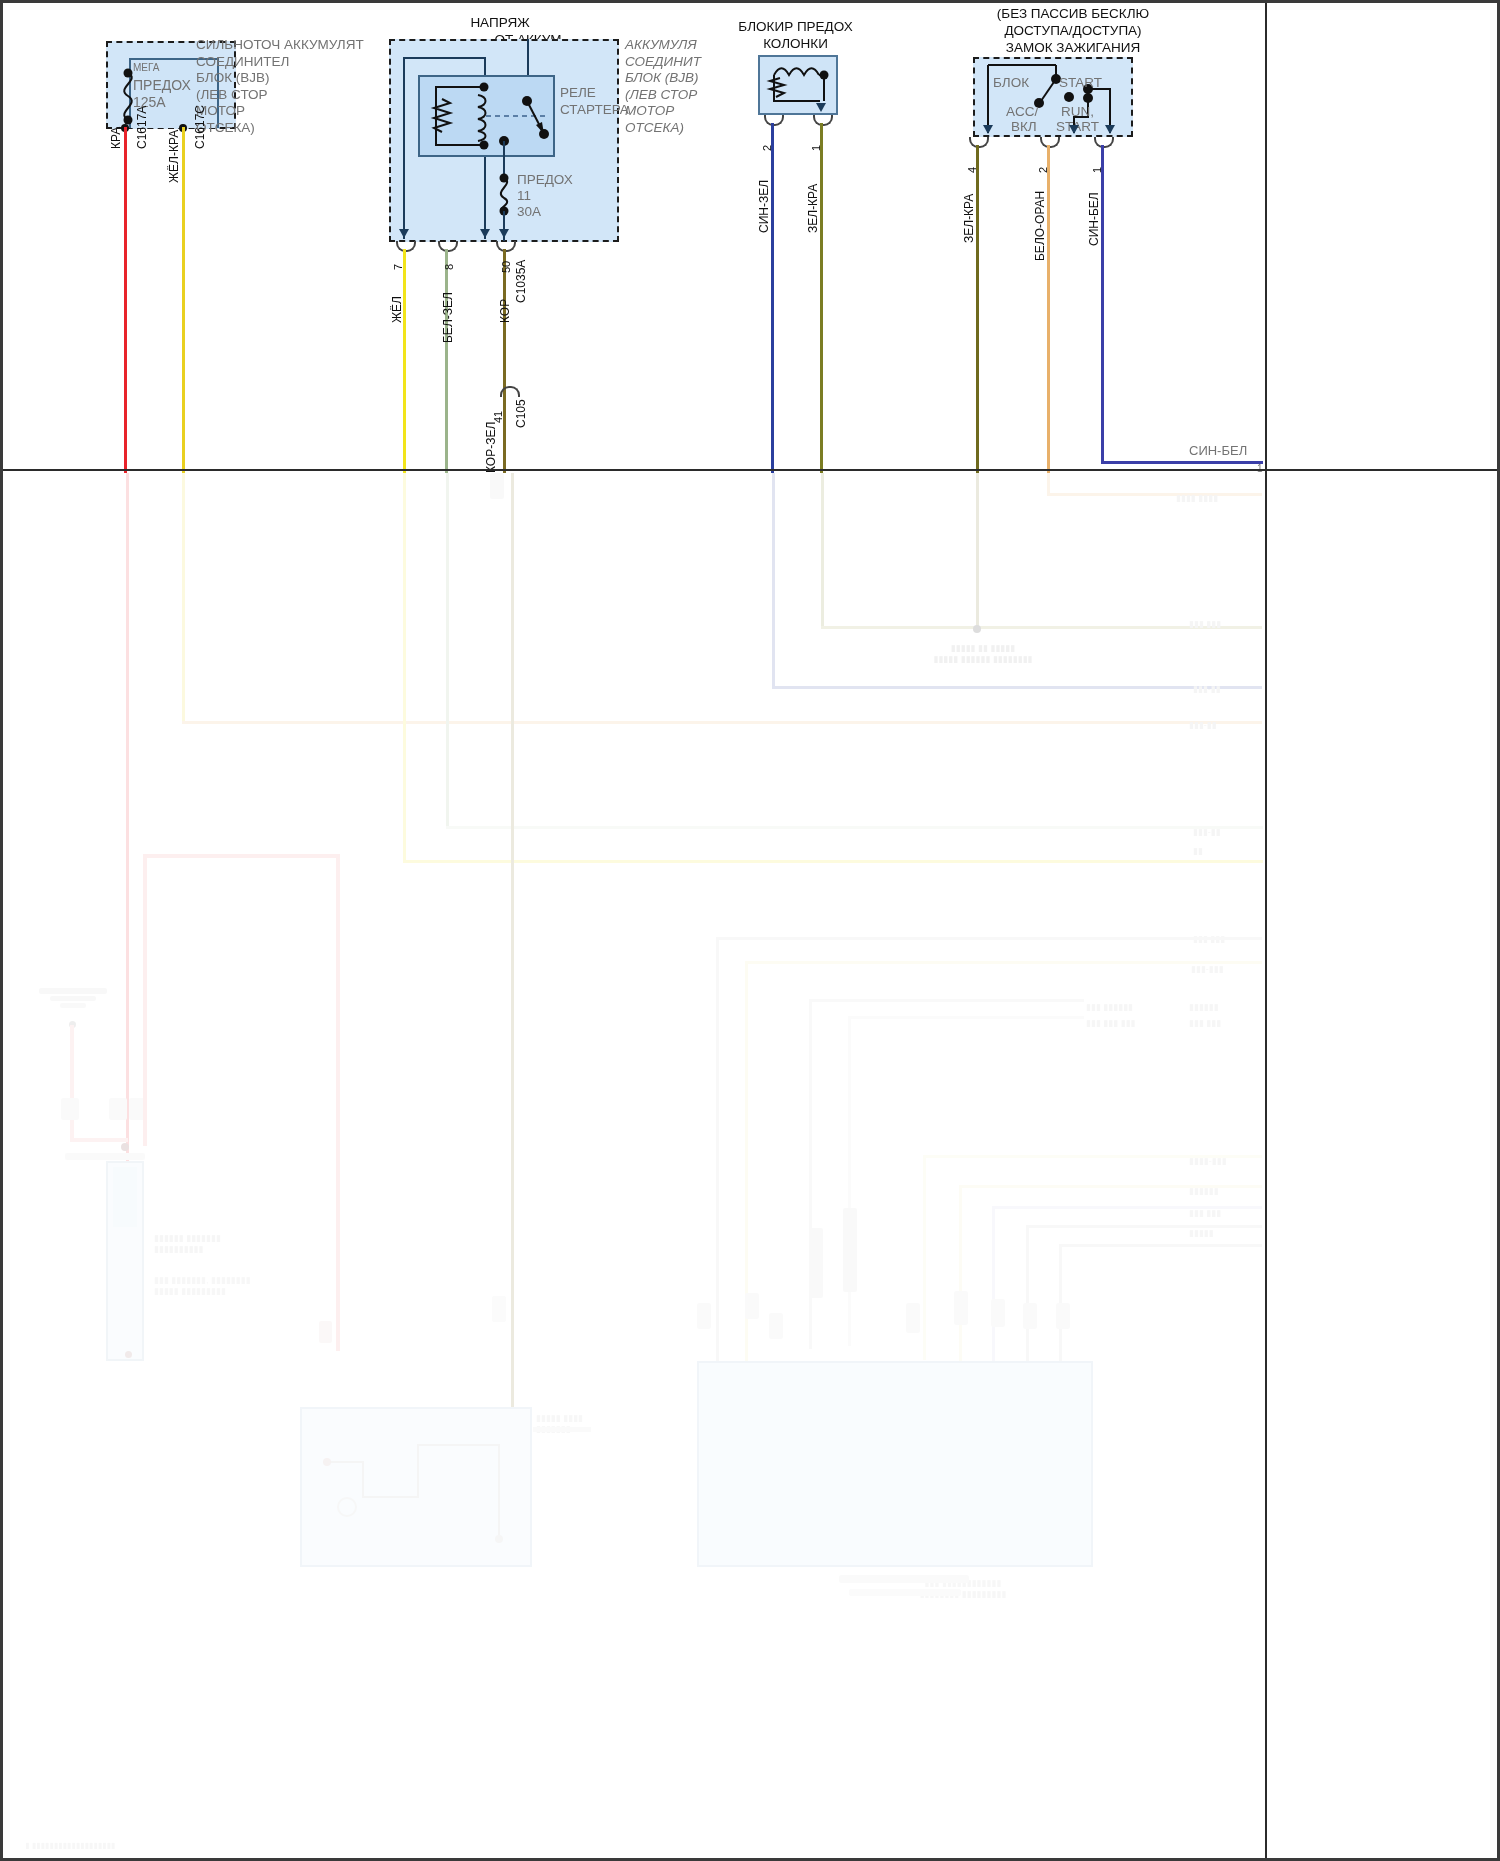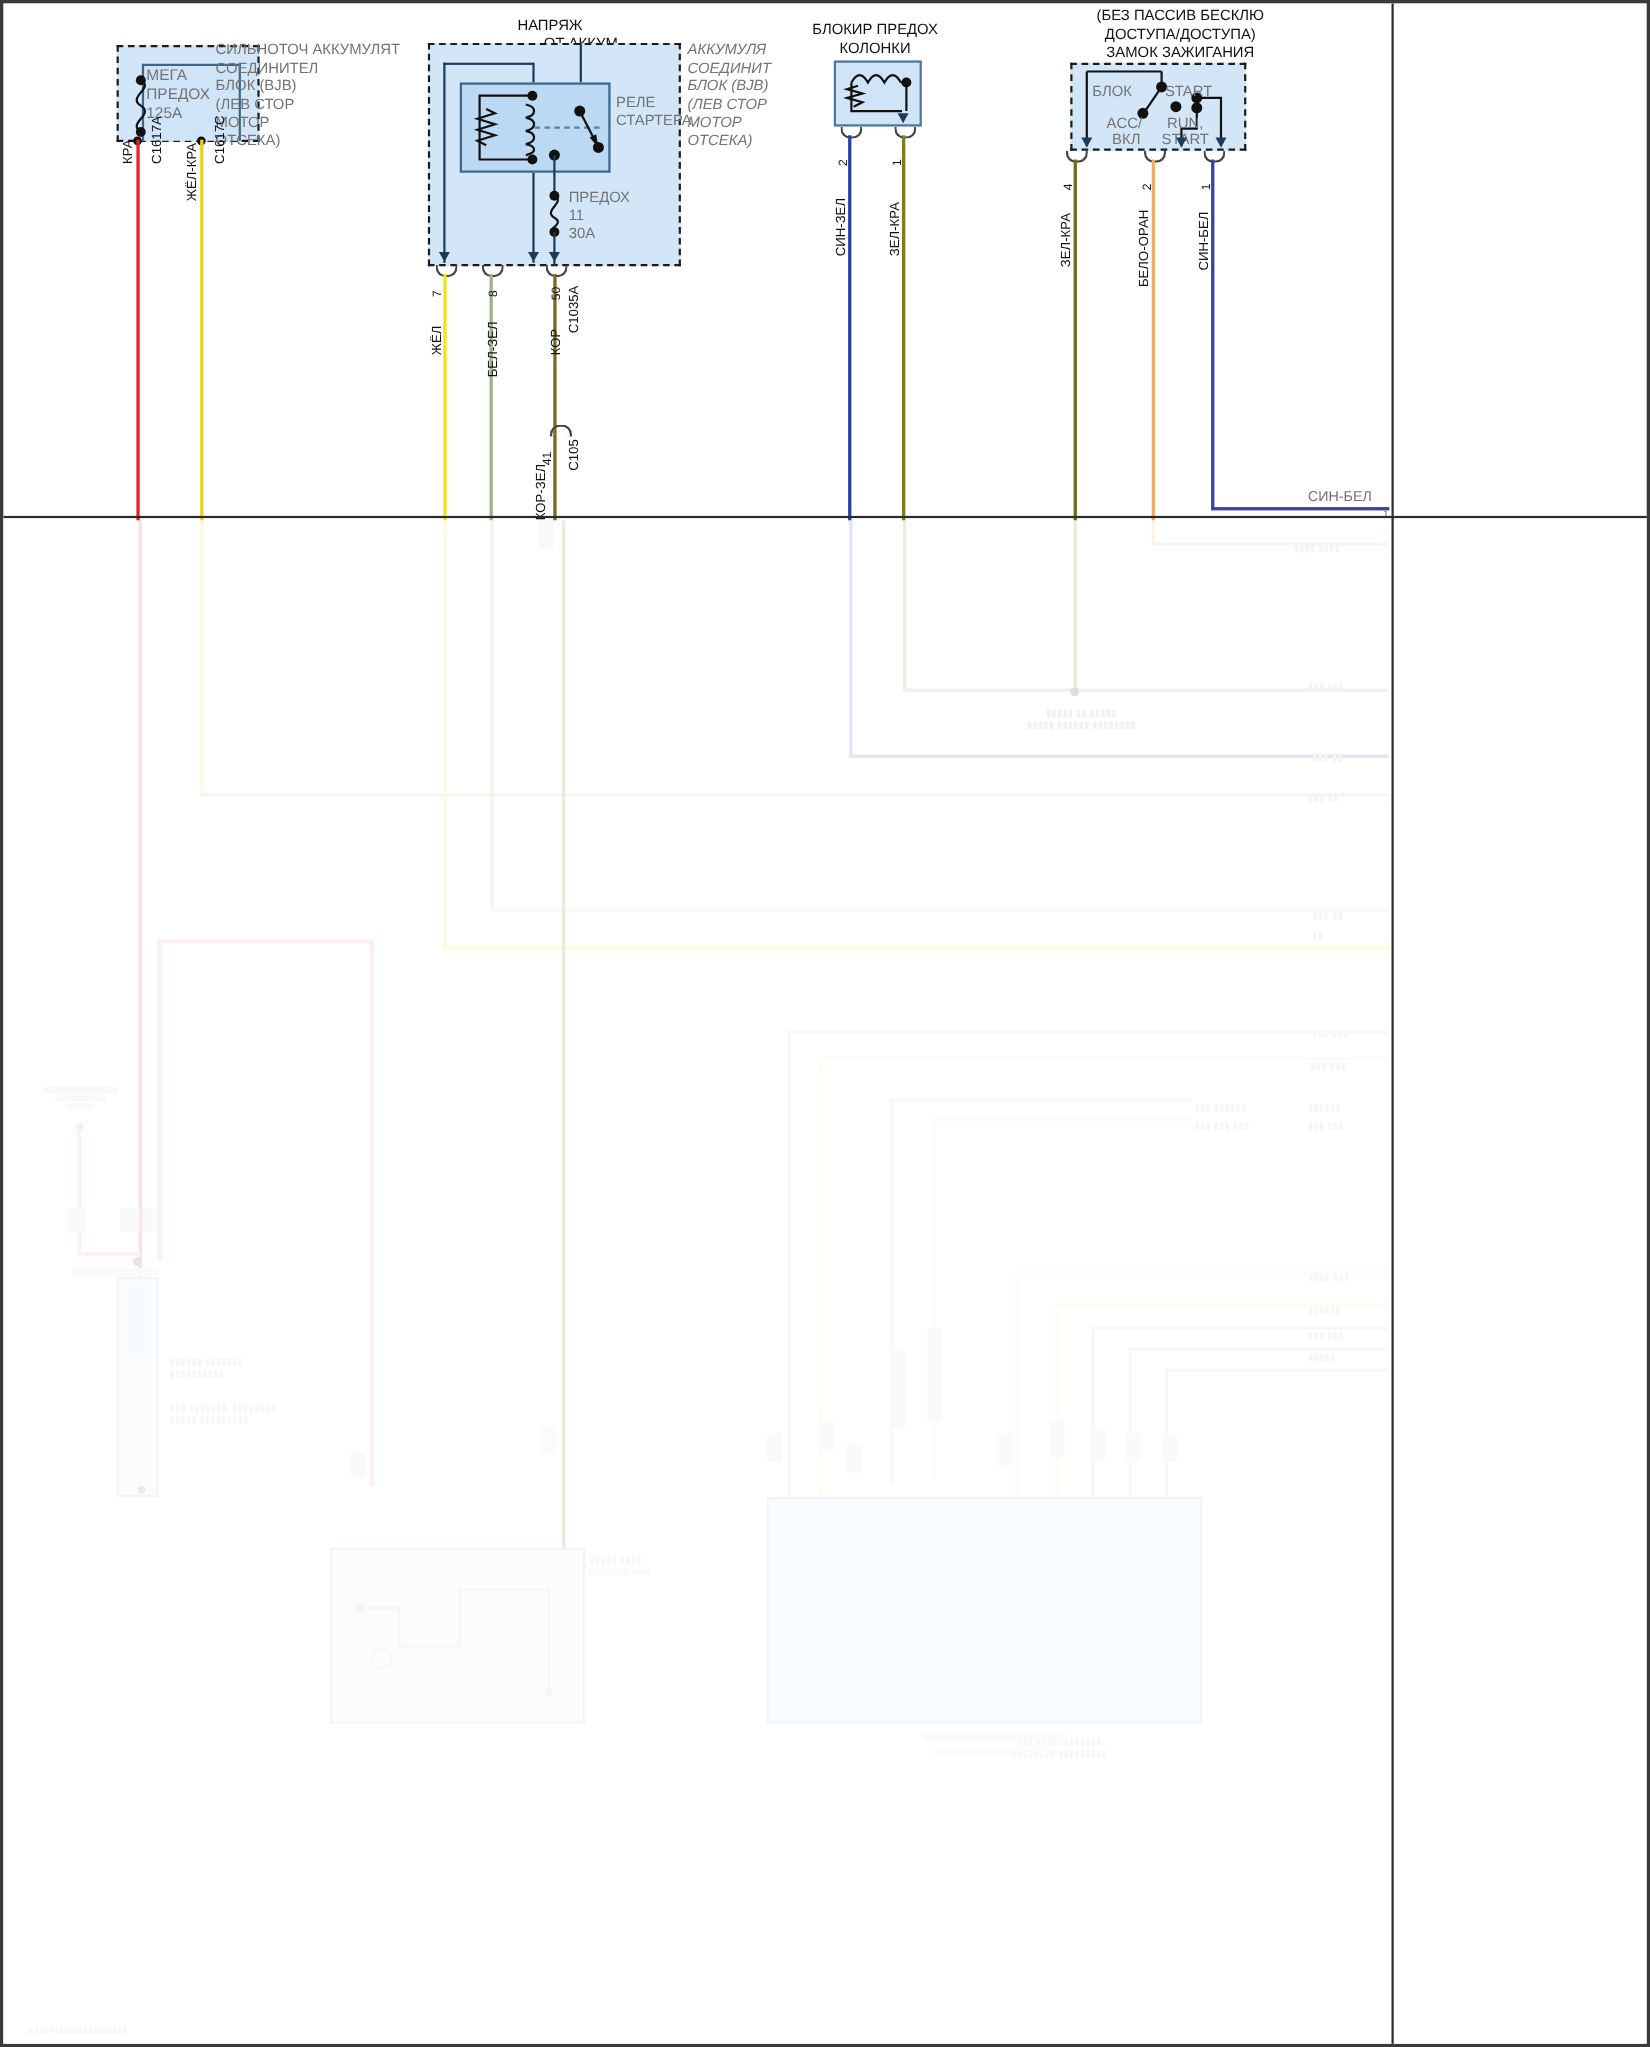--- a/index.html
+++ b/index.html
@@ -201,21 +201,21 @@
     <div class="box dashblock" style="left:103px;top:38px;width:130px;height:88px;"></div>
 
     <div class="box" style="left:126px;top:55px;width:90px;height:70px;border:2px solid #3d6587;border-bottom:none;background:#cfe4f7;"></div>
 
     <svg style="position:absolute;left:110px;top:55px;width:40px;height:72px;">
       <path d="M15,15 C28,22 2,30 15,38 C28,46 2,54 15,62" fill="none" stroke="#111" stroke-width="2"></path>
       <circle cx="15" cy="15" r="4.5" fill="#111"></circle>
       <circle cx="15" cy="62" r="4.5" fill="#111"></circle>
     </svg>
 
-    <div class="lbl" style="left:130px;top:57px;font-size:14px;">МЕГА</div>
+    <div class="lbl" style="left:130px;top:57px;font-size:10px;">МЕГА</div>
     <div class="lbl" style="left:130px;top:74px;font-size:14px;">ПРЕДОХ</div>
     <div class="lbl" style="left:130px;top:91px;font-size:14px;">125A</div>
 
     <div class="lbl" style="left:193px;top:34px;font-size:13.5px;line-height:16.6px;">СИЛЬНОТОЧ АККУМУЛЯТ
 СОЕДИНИТЕЛ
 БЛОК (BJB)
 (ЛЕВ СТОР
 МОТОР
 ОТСЕКА)</div>
 

